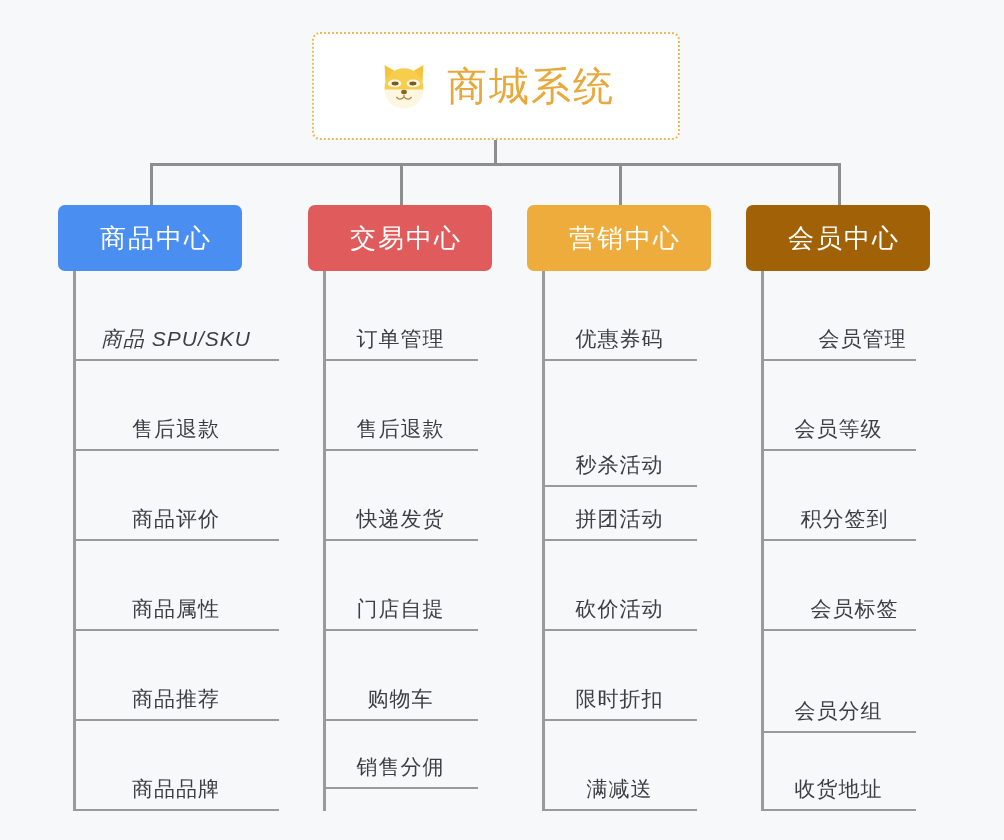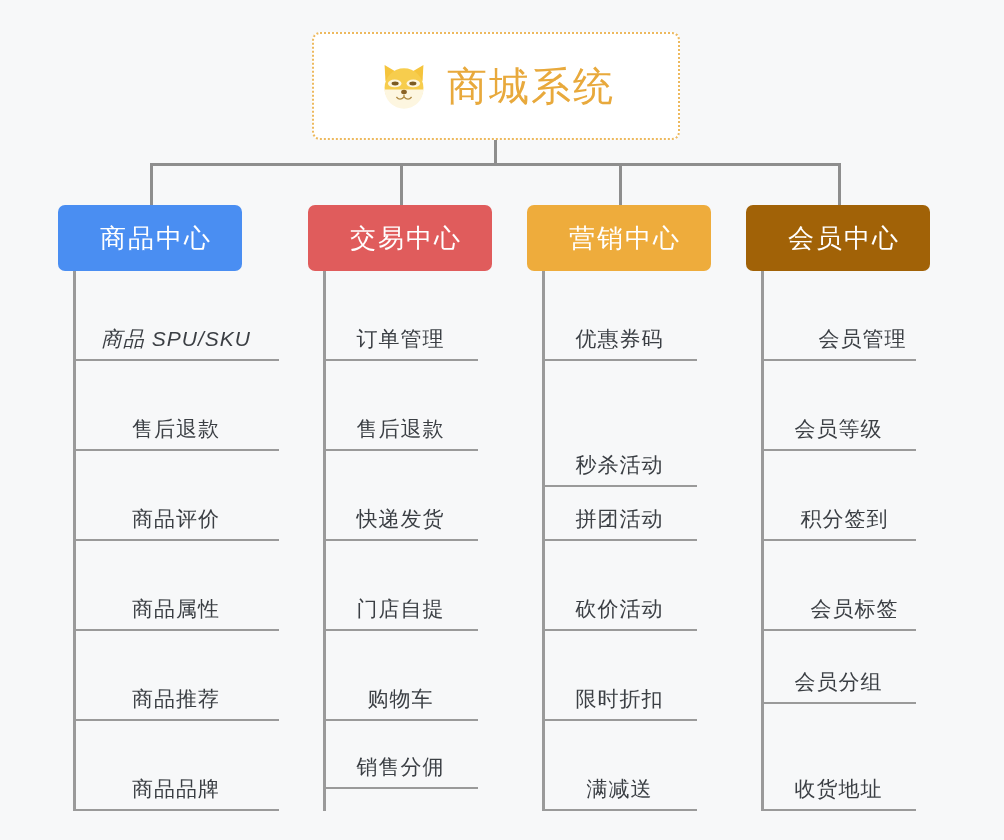--- a/index.html
+++ b/index.html
@@ -232,21 +232,21 @@
         </div>
         <div class="leaf-item" style="top: 90px; width: 155px;">
           <span class="leaf-label">会员等级</span>
         </div>
         <div class="leaf-item" style="top: 180px; width: 155px; padding-left: 12px;">
           <span class="leaf-label">积分签到</span>
         </div>
         <div class="leaf-item" style="top: 270px; width: 155px; padding-left: 32px;">
           <span class="leaf-label">会员标签</span>
         </div>
-        <div class="leaf-item" style="top: 343px; width: 155px; text-align: right;">
+        <div class="leaf-item" style="top: 372px; width: 155px; text-align: right;">
           <span class="leaf-label">会员分组</span>
         </div>
         <div class="leaf-item" style="top: 450px; width: 155px;">
           <span class="leaf-label">收货地址</span>
         </div>
       </div>
     </div>
 
 </div>
 

